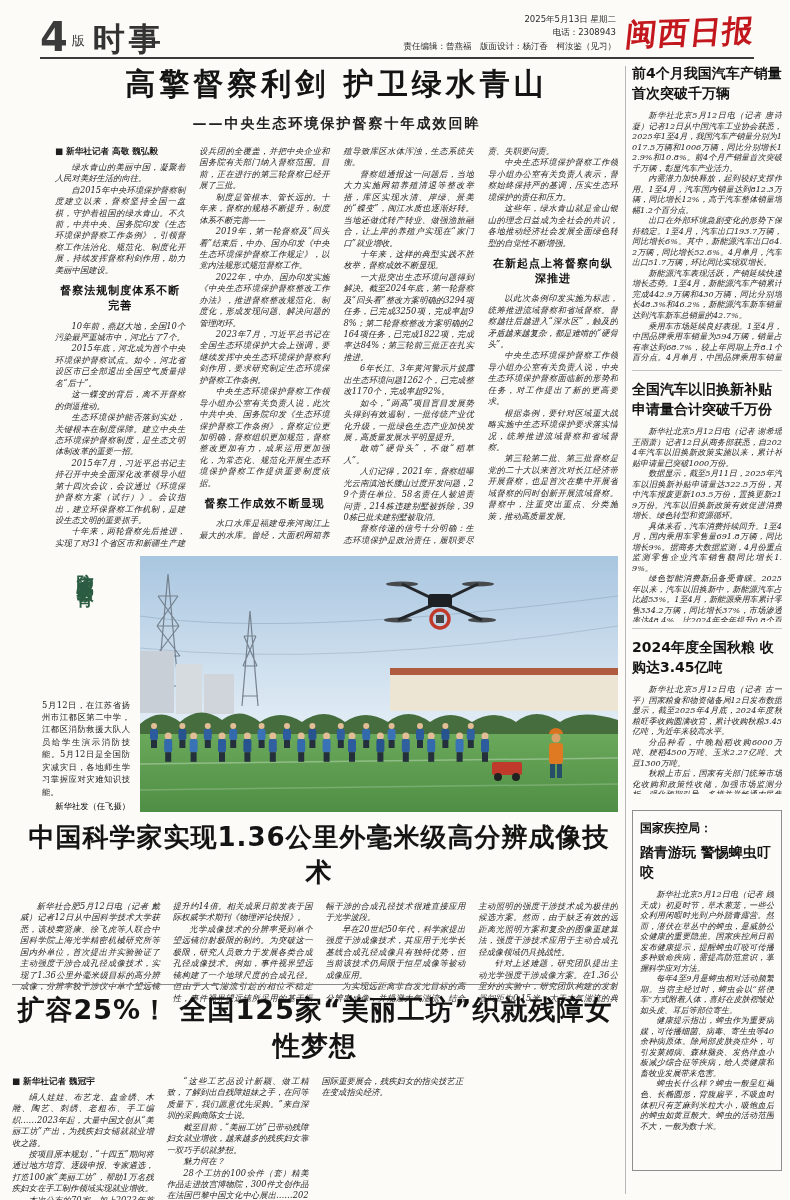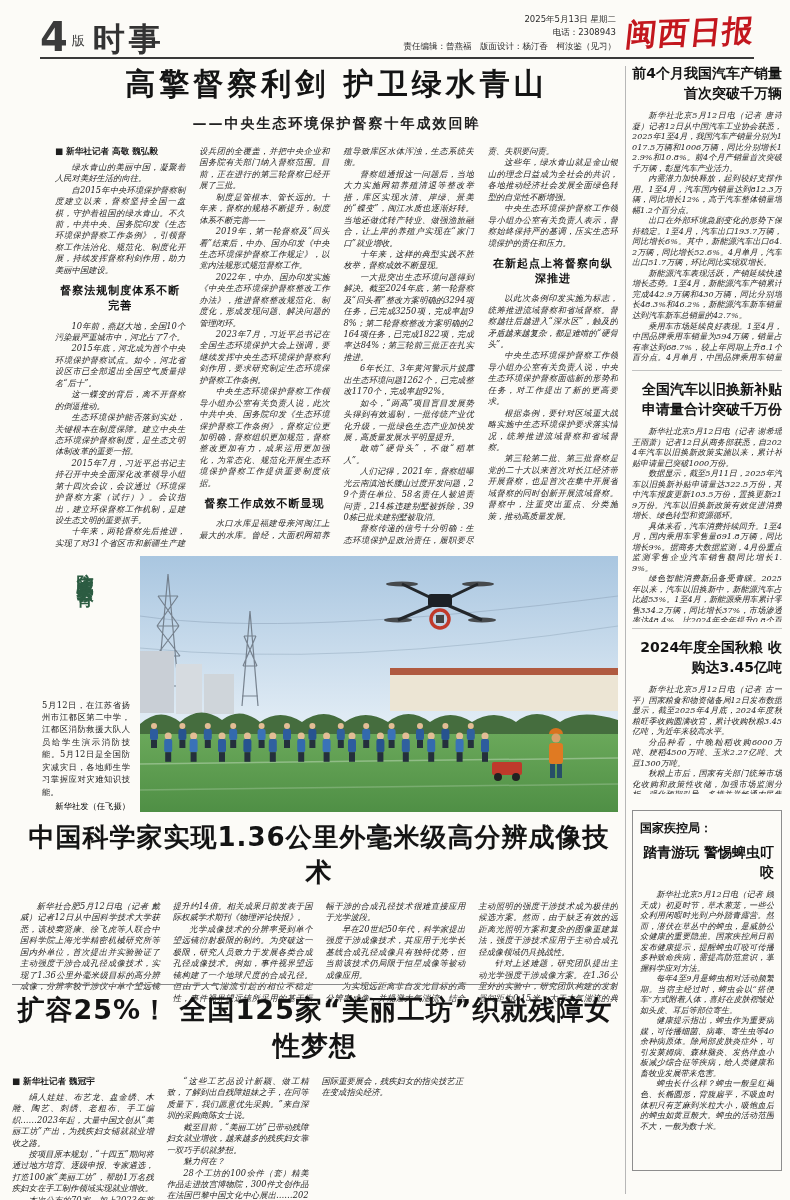--- a/index.html
+++ b/index.html
@@ -65,21 +65,21 @@
 
   
   .workshop { position:absolute; left:12px; top:992px; width:606px; }
   .workshop h1 { margin:0; font-size:27px; font-weight:900; text-align:center; letter-spacing:1px;
                  color:#141414; }
   .cols-workshop { margin-top:12px; height:158px; column-count:4; column-gap:13px;
                    font-size:8.3px; line-height:1.38; }
 
   
   .rail { position:absolute; left:632px; top:64px; width:150px; }
-  .rail-head { margin:0; font-size:14px; font-weight:900; text-align:right; line-height:1.4;
+  .rail-head { margin:0; font-size:14px; font-weight:900; text-align:left; line-height:1.4;
                color:#141414; }
   .rail-body { margin-top:7px; text-align:justify; font-size:8.1px; line-height:1.3; color:#1f1f1f;
                overflow:hidden; word-break:break-all;
                font-family:"DejaVu Serif","Liberation Serif",serif; }
   .rail-body .para { text-indent:2em; }
   .ra1 { height:306px; }
   .ra1 .rail-body { height:252px; }
   .ra2 { height:248px; }
   .ra2 .rail-body { height:196px; }
   .ra3 { height:164px; }
@@ -134,22 +134,22 @@
         <h3 class="subhead">督察工作成效不断显现</h3>
         <p class="para">水口水库是福建母亲河闽江上最大的水库。曾经，大面积网箱养殖导致库区水体浑浊，生态系统失衡。</p>
         <p class="para">督察组通报这一问题后，当地大力实施网箱养殖清退等整改举措，库区实现水清、岸绿、景美的“蝶变”，闽江水质也逐渐好转。当地还做优转产转业、做强渔旅融合，让上岸的养殖户实现在“家门口”就业增收。</p>
         <p class="para">十年来，这样的典型实践不胜枚举，督察成效不断显现。</p>
         <p class="para">一大批突出生态环境问题得到解决。截至2024年底，第一轮督察及“回头看”整改方案明确的3294项任务，已完成3250项，完成率超98%；第二轮督察整改方案明确的2164项任务，已完成1822项，完成率达84%；第三轮前三批正在扎实推进。</p>
         <p class="para">6年长江、3年黄河警示片披露出生态环境问题1262个，已完成整改1170个，完成率超92%。</p>
         <p class="para">如今，“两高”项目盲目发展势头得到有效遏制，一批传统产业优化升级，一批绿色生态产业加快发展，高质量发展水平明显提升。</p>
         <p class="para">敢啃“硬骨头”，不做“稻草人”。</p>
         <p class="para">人们记得，2021年，督察组曝光云南滇池长腰山过度开发问题，29个责任单位、58名责任人被追责问责，214栋违建别墅被拆除，390栋已批未建别墅被取消。</p>
         <p class="para">督察传递的信号十分明确：生态环境保护是政治责任，履职要尽责、失职要问责。</p>
+        <p class="para">中央生态环境保护督察工作领导小组办公室有关负责人表示，督察始终保持严的基调，压实生态环境保护的责任和压力。</p>
         <p class="para">这些年，绿水青山就是金山银山的理念日益成为全社会的共识，各地推动经济社会发展全面绿色转型的自觉性不断增强。</p>
-        <p class="para">中央生态环境保护督察工作领导小组办公室有关负责人表示，督察始终保持严的基调，压实生态环境保护的责任和压力。</p>
         <h3 class="subhead">在新起点上将督察向纵深推进</h3>
         <p class="para">以此次条例印发实施为标志，统筹推进流域督察和省域督察。督察越往后越进入“深水区”，触及的矛盾越来越复杂，都是难啃的“硬骨头”。</p>
         <p class="para">中央生态环境保护督察工作领导小组办公室有关负责人说，中央生态环境保护督察面临新的形势和任务，对工作提出了新的更高要求。</p>
         <p class="para">根据条例，要针对区域重大战略实施中生态环境保护要求落实情况，统筹推进流域督察和省域督察。</p>
         <p class="para">第三轮第二批、第三批督察是党的二十大以来首次对长江经济带开展督察，也是首次在集中开展省域督察的同时创新开展流域督察。督察中，注重突出重点、分类施策，推动高质量发展。</p>
       </div>
   </article>
 
   <section class="photo-feature">
     <div class="pf-left">

